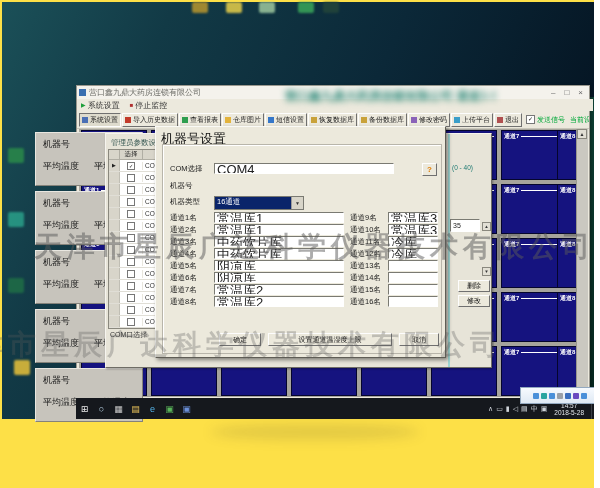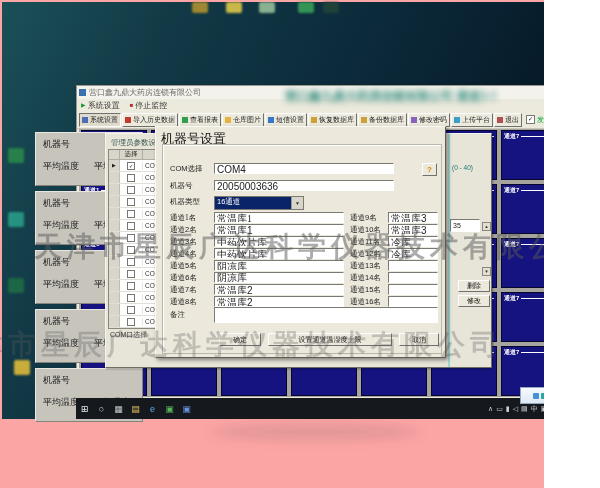--- a/index.html
+++ b/index.html
@@ -1,16 +1,16 @@
 <!DOCTYPE html>
 <html><head>
 <meta charset="utf-8">
 <style>
   html,body{margin:0;padding:0;background:#fff;}
-  #shot{position:relative;width:544px;height:488px;background:#fca5a5;overflow:hidden;
+  #shot{position:relative;width:594px;height:488px;background:#fde047;overflow:hidden;
         font-family:"Liberation Sans","DejaVu Sans",sans-serif;-webkit-font-smoothing:antialiased;}
   
   .desktop{position:absolute;left:2px;top:2px;width:595px;height:417px;
     background:linear-gradient(115deg,#1b5058 0%,#123a46 22%,#0b2838 52%,#051523 82%,#03101c 100%);}
   .rstrip{position:absolute;right:0;top:95px;width:13px;height:322px;
     background:linear-gradient(#0d3f33,#06251d);}
   .dtopicon,.dlefticon{position:absolute;border-radius:2px;filter:blur(1px);opacity:.85;}
   
   .mainwin{position:absolute;left:76px;top:85px;width:512px;height:313px;z-index:2;
     background:#ece9dd;border:1px solid #9a988e;box-shadow:1px 1px 3px rgba(0,0,0,.35);}
@@ -82,21 +82,21 @@
   .dialog{position:absolute;left:155px;top:126px;width:291px;height:232px;z-index:10;
     background:#ece9dc;border:1px solid;border-color:#fafaf6 #5f5d55 #5f5d55 #fafaf6;
     box-shadow:2px 2px 4px rgba(0,0,0,.45);box-sizing:border-box;font-size:7.5px;color:#1b1b1b;}
   .dtitle{position:absolute;left:5px;top:3px;font-size:13px;color:#111;}
   .dframe{position:absolute;left:6px;top:17px;width:278px;height:208px;
     border:1px solid #b8b5aa;box-shadow:inset 1px 1px 0 #fff;}
   .drow{position:absolute;left:0;width:100%;height:13px;}
   .dlabel{position:absolute;left:14px;top:1px;white-space:nowrap;}
   .dlabel.r{left:194px;}
   .inp{position:absolute;background:#fff;border:1px solid;border-color:#7a7a72 #fff #fff #7a7a72;
-    height:11px;line-height:11px;padding:0 2px;font-size:10px;color:#222;white-space:nowrap;overflow:hidden;box-sizing:border-box;}
+    height:11px;line-height:11px;padding:0 2px;font-size:13px;color:#222;white-space:nowrap;overflow:hidden;box-sizing:border-box;}
   .helpbtn{position:absolute;left:266px;top:0;width:15px;height:13px;background:#ece9dc;
     border:1px solid;border-color:#fdfdfd #707070 #707070 #fdfdfd;color:#e07b00;font-weight:bold;
     font-size:8px;text-align:center;line-height:11px;padding:0;font-family:inherit;}
   .dcombo{position:absolute;left:58px;top:0;width:88px;height:12px;background:#fff;
     border:1px solid #7a7a72;display:flex;}
   .dcombosel{flex:1;background:#0a246a;color:#fff;font-size:7.5px;padding-left:2px;line-height:10px;white-space:nowrap;overflow:hidden;}
   .dcomboarr{flex:0 0 11px;background:#d8d5c9;border-left:1px solid #9a9a9a;font-size:5px;color:#333;
     display:flex;align-items:center;justify-content:center;}
   .btn3d{background:#ece9dc;border:1px solid;border-color:#fdfdfd #707070 #707070 #fdfdfd;
     color:#111;font-size:7px;font-family:inherit;padding:0;}
@@ -603,31 +603,30 @@
   <div class="dialog">
     <div class="dtitle">机器号设置</div>
     <div class="dframe"></div>
     <div class="drow" style="top:36px;">
       <span class="dlabel">COM选择</span>
       <span class="inp" style="left:58px;top:0;width:180px;">COM4</span>
       <button class="helpbtn">?</button>
     </div>
     <div class="drow" style="top:53px;">
       <span class="dlabel">机器号</span>
-      <span class="inp" style="left:58px;top:0;width:180px;">20050003636</span>
     </div>
     <div class="drow" style="top:69px;">
       <span class="dlabel">机器类型</span>
       <span class="dcombo">
         <span class="dcombosel">16通道</span>
         <span class="dcomboarr">▼</span>
       </span>
     </div>
     <div id="chrows">
-        <div class="drow" style="top: 85px; font-family: Liberation Serif, serif;">
+        <div class="drow" style="top: 85px;">
           <span class="dlabel">通道1名</span>
           <span class="inp" style="top: 0px; left: 58px; width: 130px;">常温库1</span>
         </div>
         <div class="drow" style="top: 97px;">
           <span class="dlabel">通道2名</span>
           <span class="inp" style="top: 0px; left: 58px; width: 130px;">常温库1</span>
         </div>
         <div class="drow" style="top: 109px;">
           <span class="dlabel">通道3名</span>
           <span class="inp" style="top: 0px; left: 58px; width: 130px;">中药饮片库</span>
@@ -678,24 +677,20 @@
         </div>
         <div class="drow" style="top: 157px;">
           <span class="dlabel r">通道15名</span>
           <span class="inp" style="top: 0px; left: 232px; width: 50px;"></span>
         </div>
         <div class="drow" style="top: 169px;">
           <span class="dlabel r">通道16名</span>
           <span class="inp" style="top: 0px; left: 232px; width: 50px;"></span>
         </div>
       </div>
-    <div class="drow" style="top:182px;">
-      <span class="dlabel">备注</span>
-      <span class="inp" style="left:58px;top:-2px;width:224px;height:16px;"></span>
-    </div>
     <button class="btn3d dbtn" style="left:63px;width:42px;">确定</button>
     <button class="btn3d dbtn" style="left:112px;width:124px;">设置通道温湿度上限</button>
     <button class="btn3d dbtn" style="left:243px;width:40px;">取消</button>
   </div>
 
   <div class="taskbar" id="taskbar">
     <div class="tbicon" style="color: rgb(232, 232, 232);">⊞</div>
       <div class="tbicon" style="color: rgb(188, 214, 232);">○</div>
       <div class="tbicon" style="color: rgb(200, 200, 200);">▦</div>
       <div class="tbicon" style="color: rgb(232, 192, 90);">▤</div>

